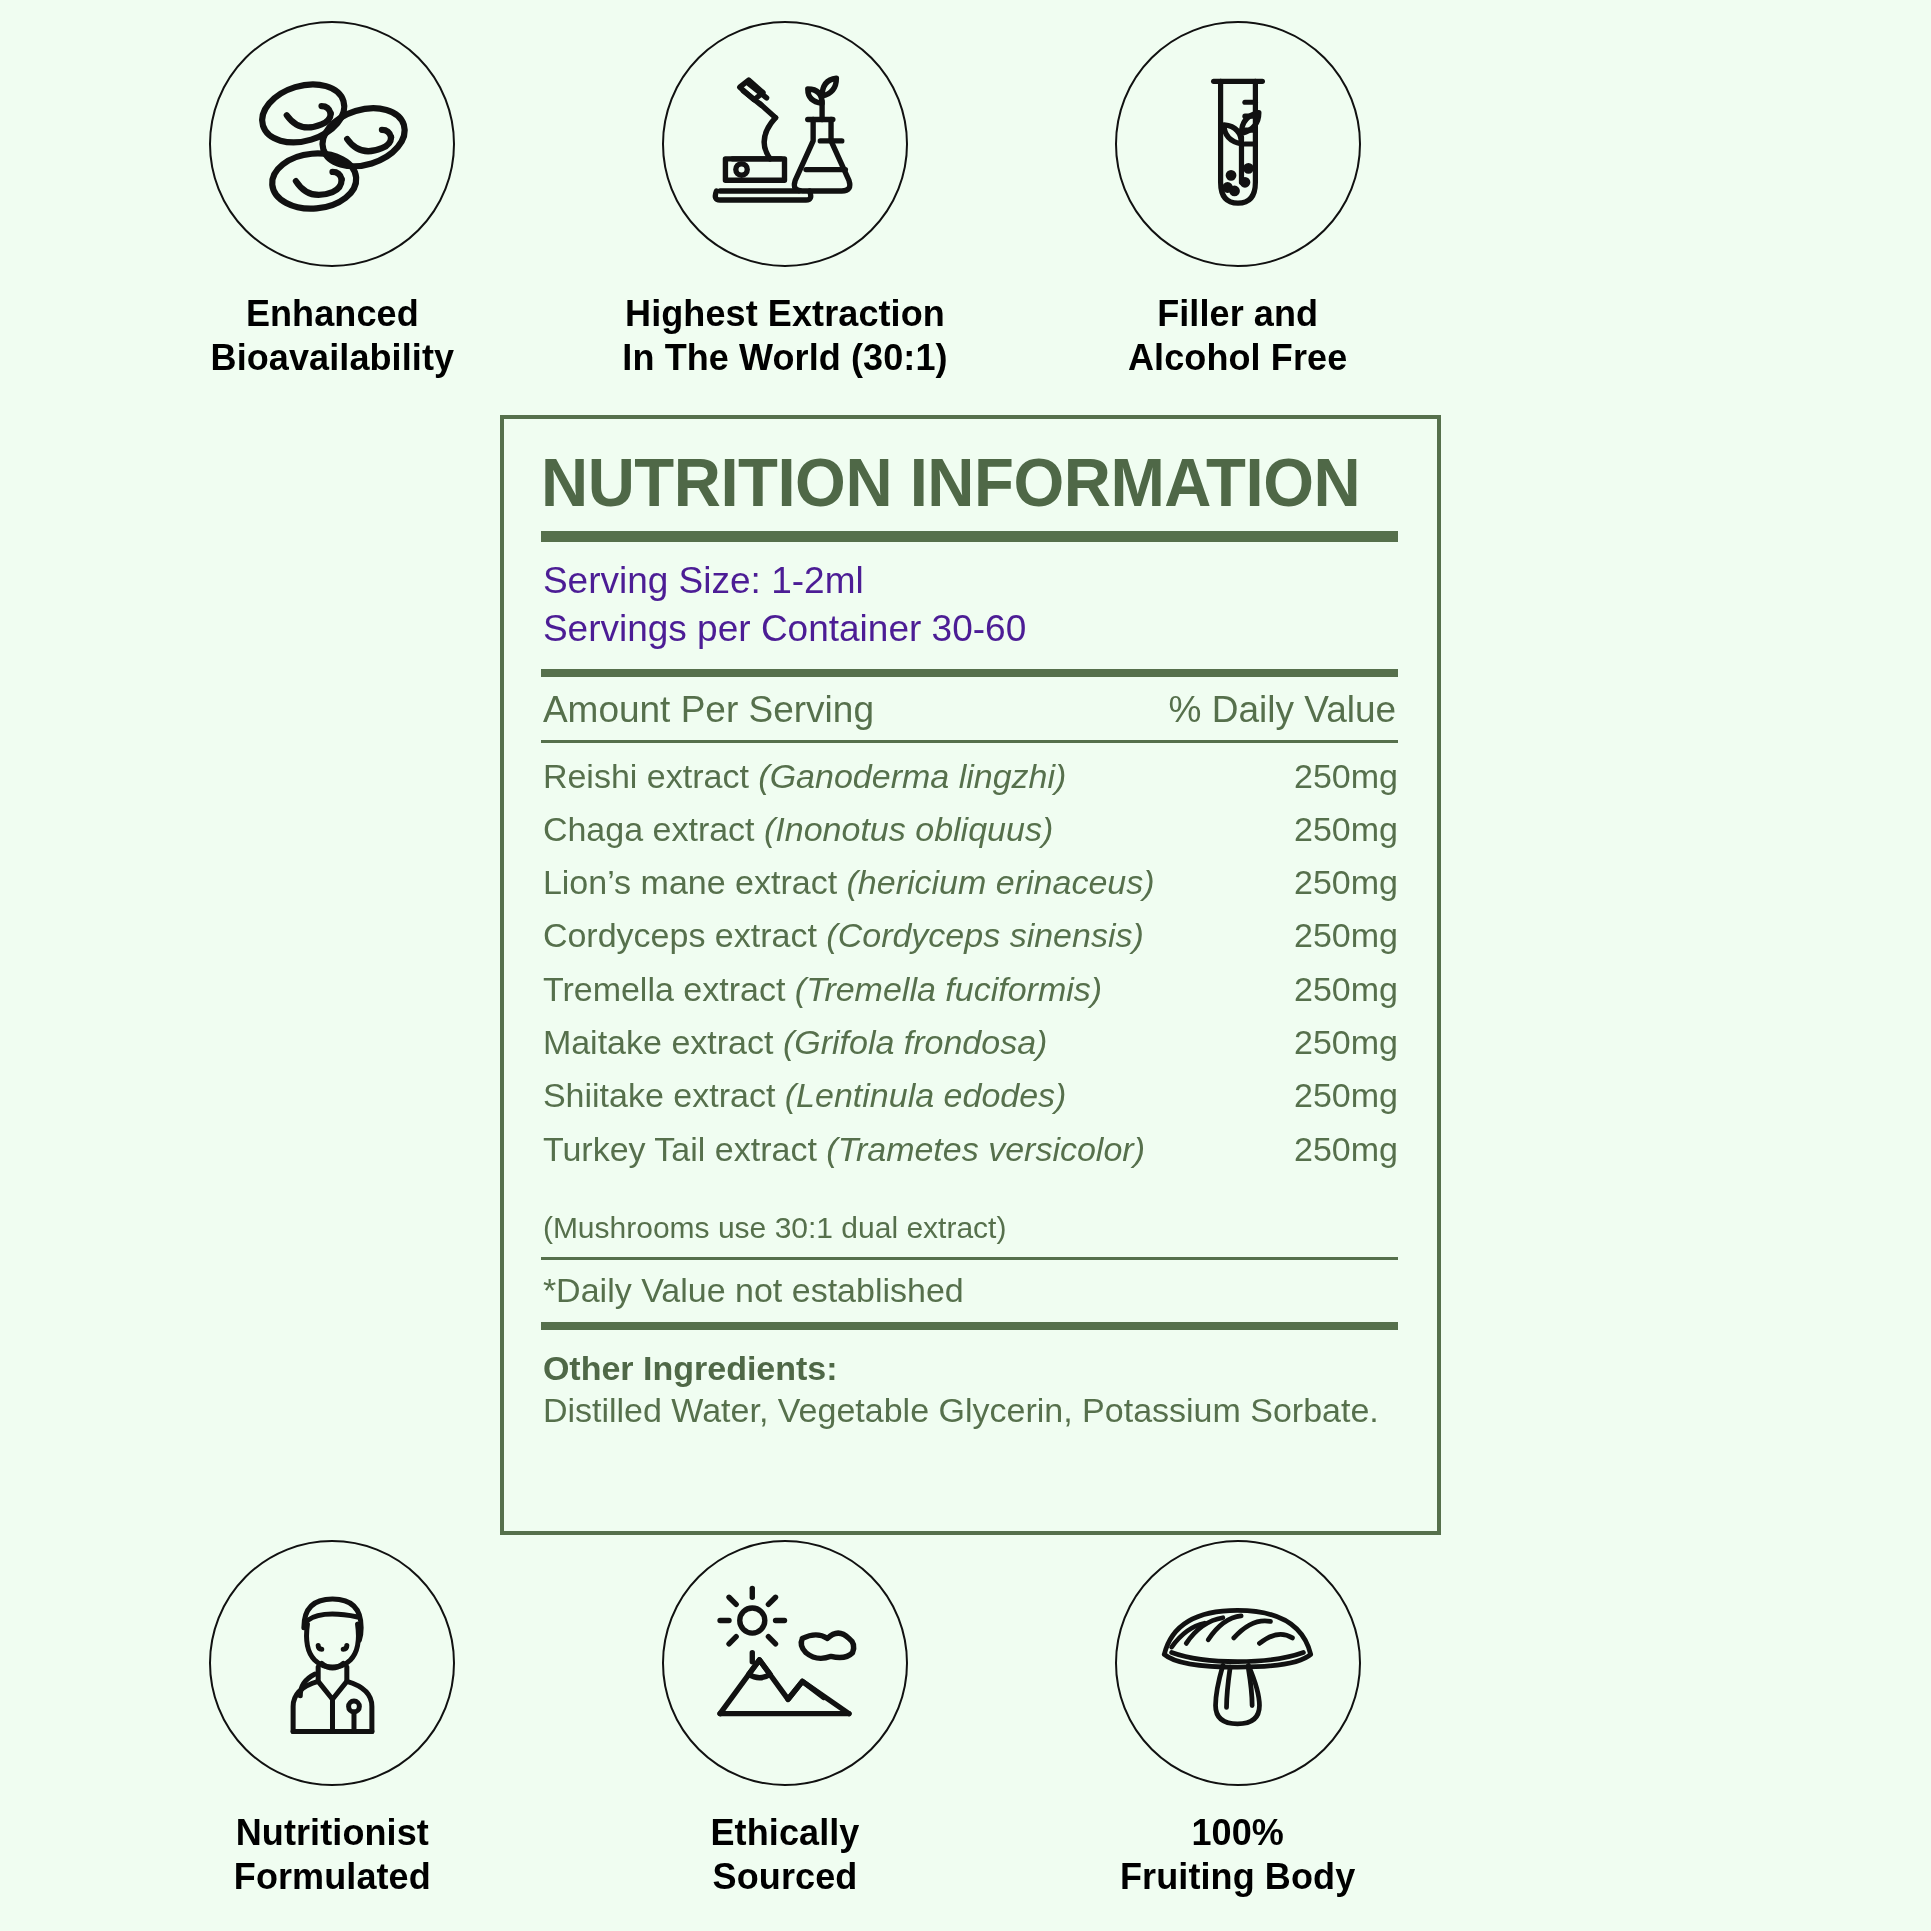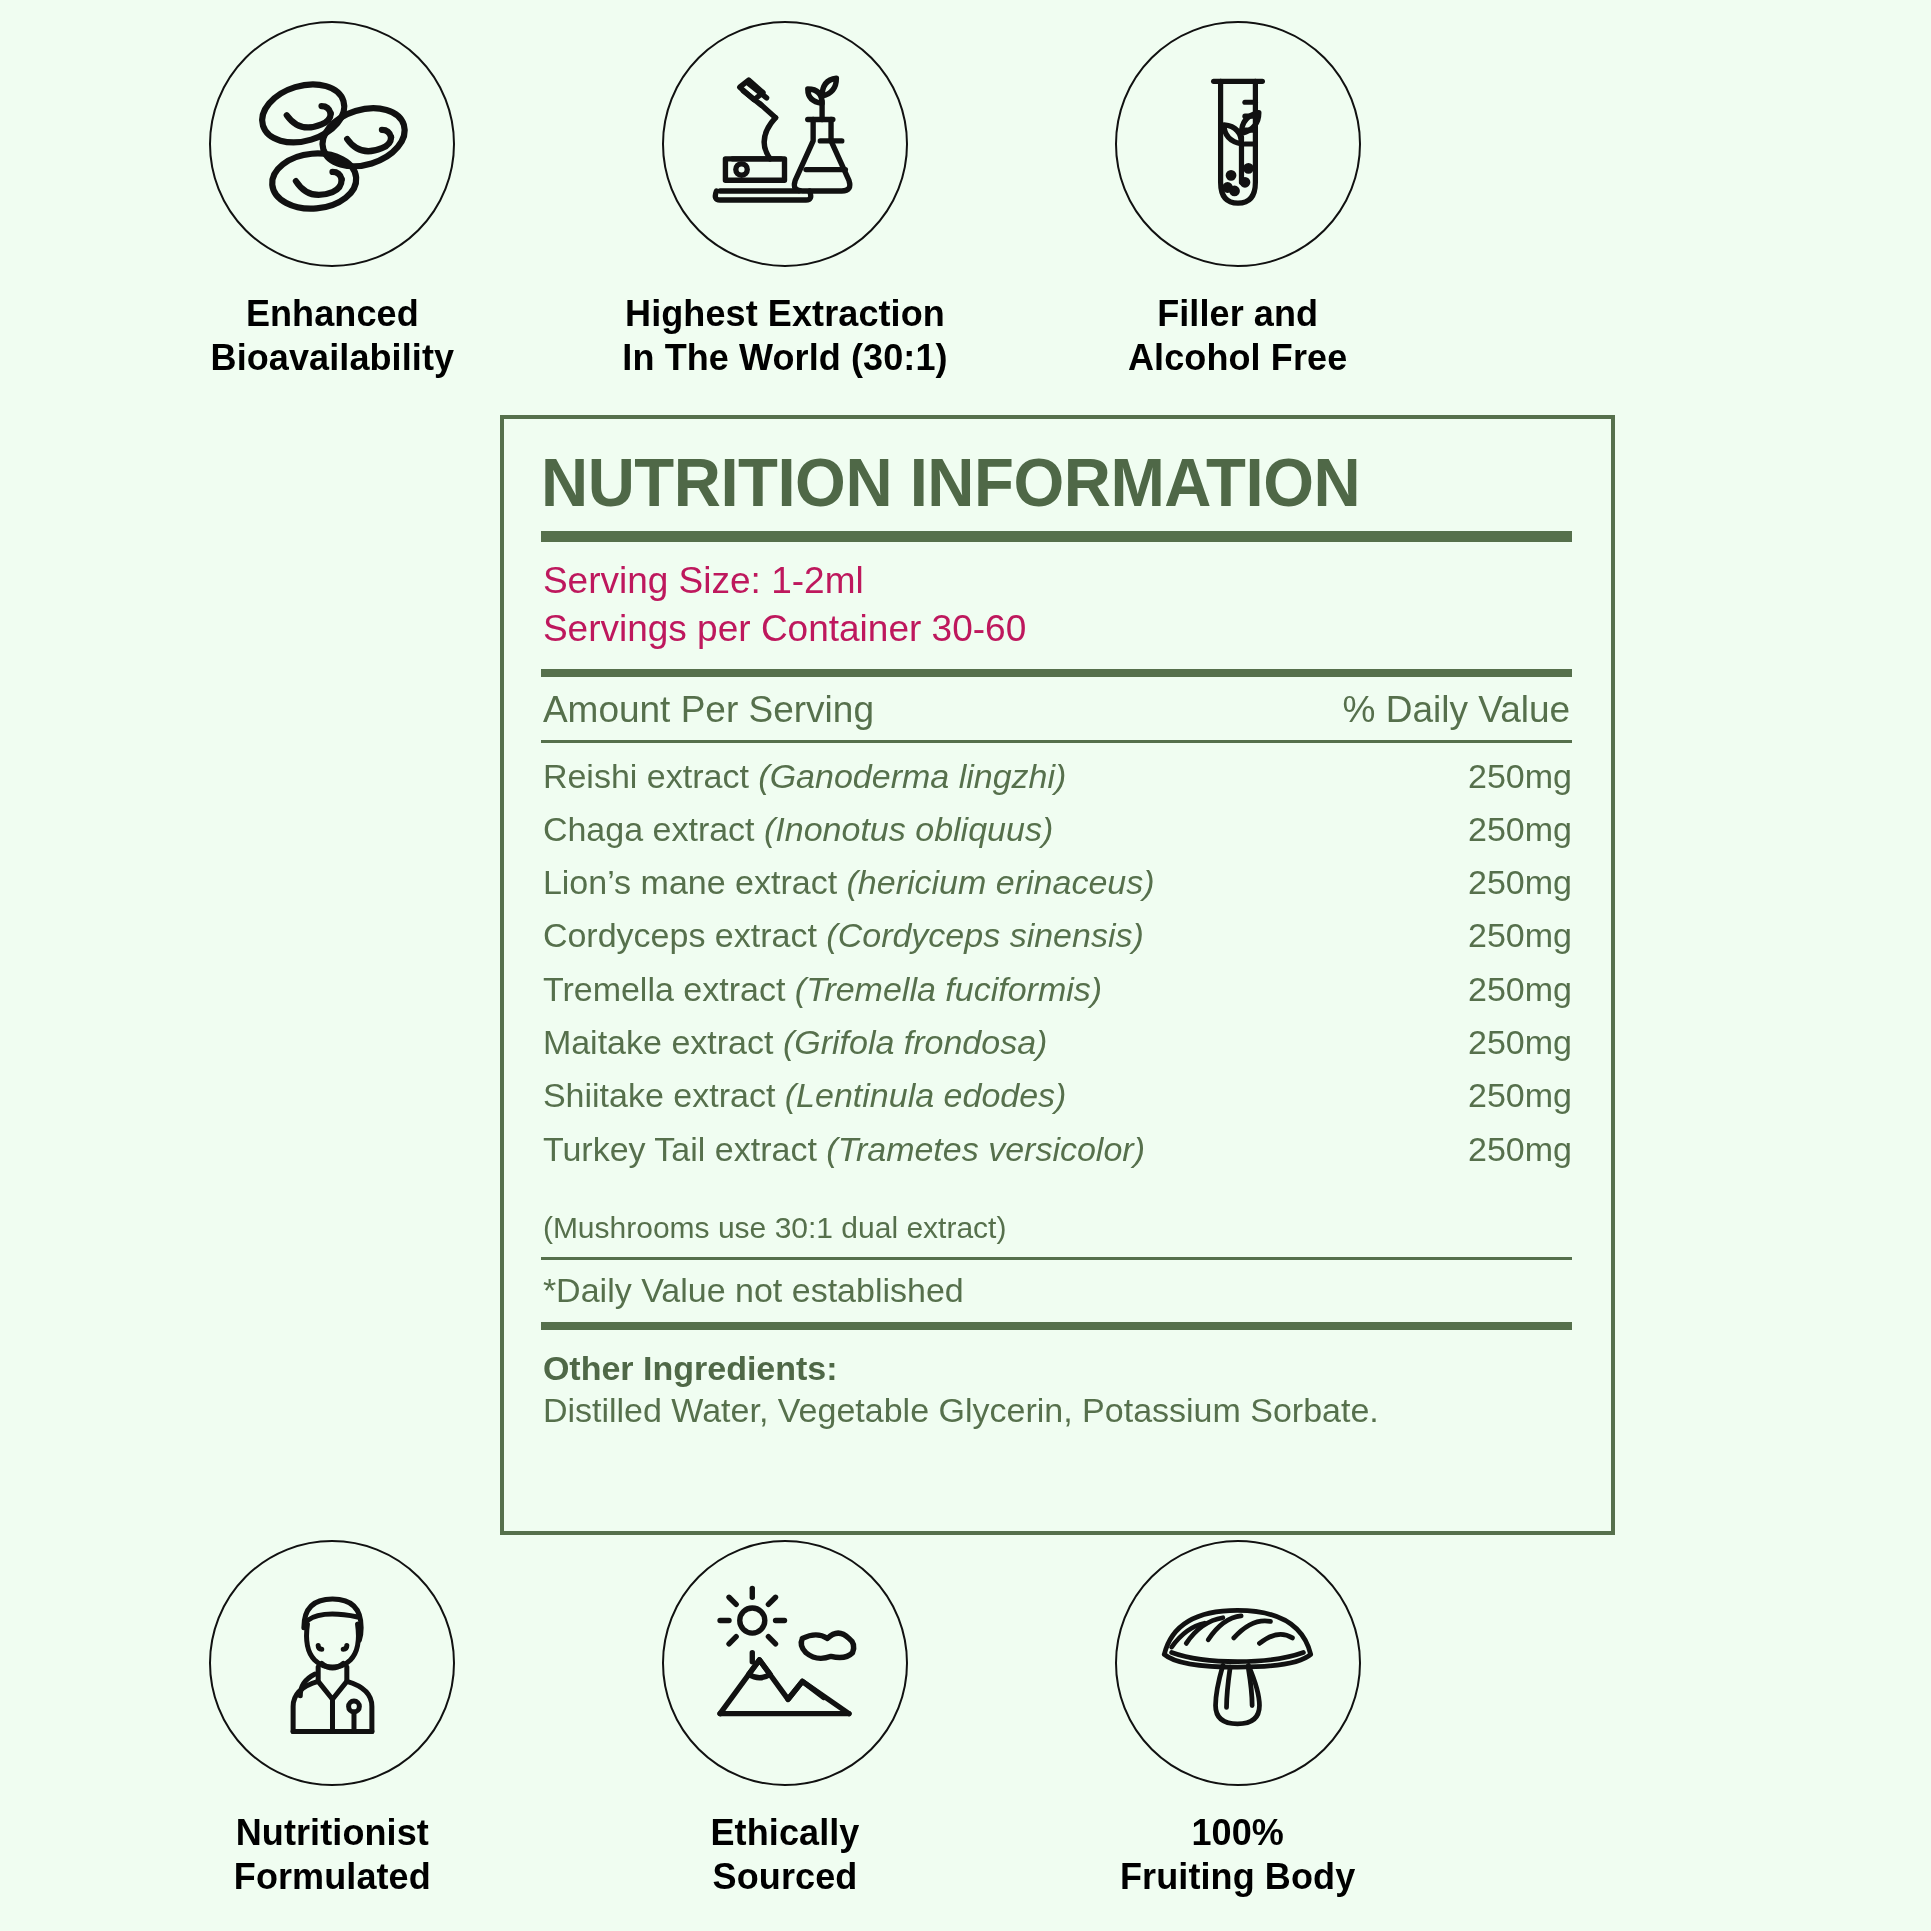--- a/index.html
+++ b/index.html
@@ -39,21 +39,21 @@
     color:#000;
     line-height:1.22;
     letter-spacing:0.1px;
   }
   .badge-label span{display:block;}
 
   
   .panel{
     position:absolute;
     left:500px;top:415px;
-    width:1115px;height:1120px;
+    width:941px;height:1120px;
     border:4.8px solid #56704C;
     box-sizing:border-box;
     background:transparent;
   }
   .panel-inner{
     padding:23px 39px 0 37px;
   }
   .nf-title{
     font-size:68px;
     font-weight:bold;
@@ -64,21 +64,21 @@
     transform-origin:left center;
     white-space:nowrap;
     margin:5.8px 0 0 0;
   }
   .rule{background:#56704C;width:100%;}
   .rule-thick{height:10.6px;margin:15.4px 0 0 0;}
   .rule-mid{height:7.7px;margin:0;}
   .rule-thin{height:2.9px;margin:0;}
 
   .serving{
-    font-size:37px;color:#be185d;line-height:1.28;
+    font-size:37px;color:#4c1d95;line-height:1.28;
     margin:15.4px 0 17.4px 1.9px;
   }
   .serving div{white-space:nowrap;}
 
   .aps-row{
     display:flex;justify-content:space-between;align-items:baseline;
     font-size:37px;color:#56704C;
     margin:11.6px 1.9px 9.7px 1.9px;
     text-align:right;
   }

